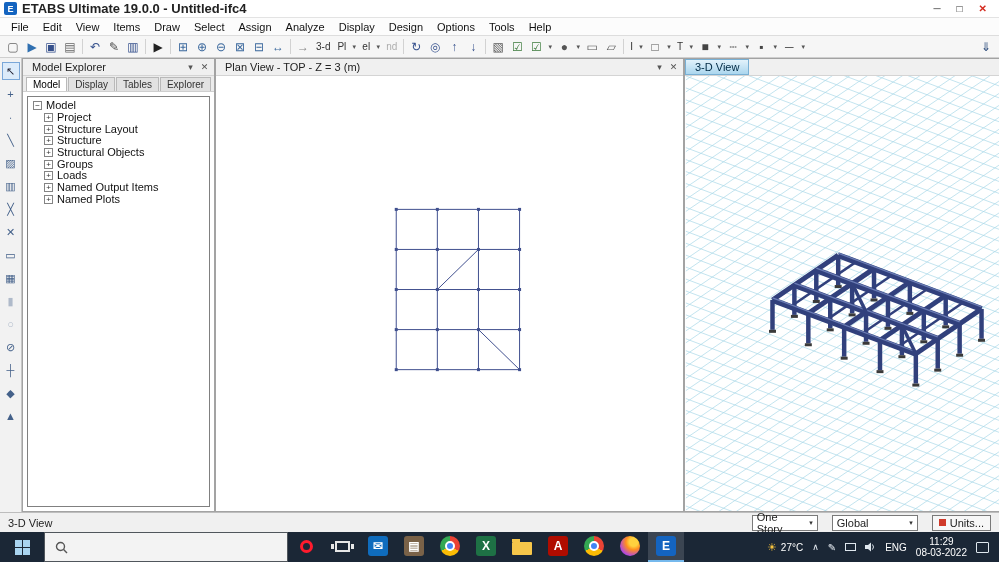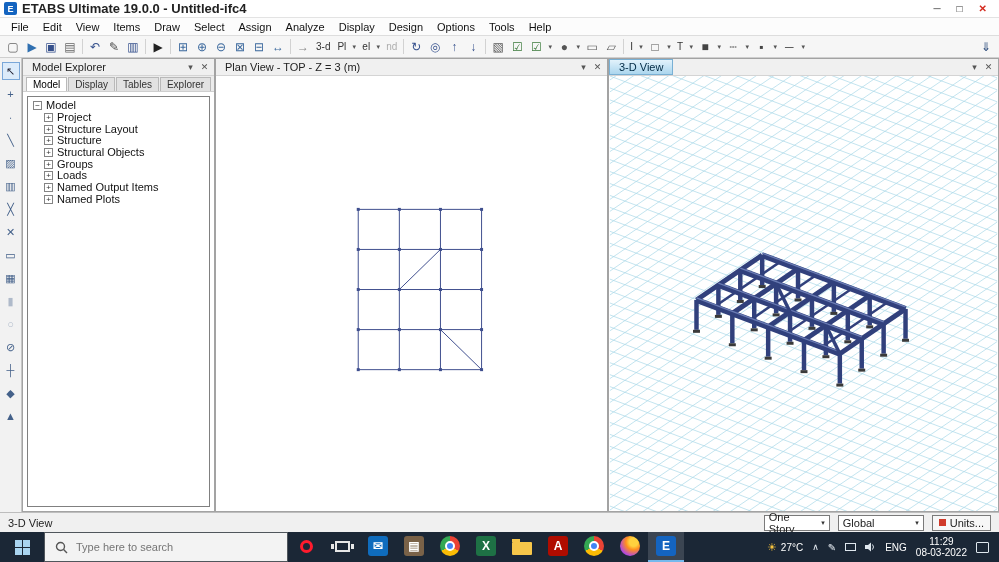--- a/index.html
+++ b/index.html
@@ -22,42 +22,42 @@
 .tb-caret{width:8px;font-size:7px;color:#555;text-align:center;flex:none}
 .tb-sep{width:1px;height:15px;background:#d2d2d2;margin:0 2px;flex:none}
 .grayed{opacity:.38}
 
 .main{flex:1;display:flex;background:#c9c9c9;overflow:hidden;min-height:0}
 .side-tools{width:22px;background:#f2f2f2;border-right:1px solid #c6c6c6;display:flex;flex-direction:column;align-items:center;padding-top:4px;gap:5px;flex:none}
 .side-icon{width:18px;height:18px;display:flex;align-items:center;justify-content:center;font-size:11px;color:#44618a;border:1px solid transparent}
 .side-icon.active{border:1px solid #7aa7d8;background:#dcebfa;color:#223}
 .panel{background:#a21caf;border:1px solid #a3a3a3;display:flex;flex-direction:column;min-height:0}
 .explorer{width:193px;flex:none}
-.plan{width:393px;flex:none}
+.plan{width:469px;flex:none}
 .v3d{width:391px;flex:none}
 .panel-header{height:17px;background:#f0f0f0;border-bottom:1px solid #d4d4d4;display:flex;align-items:center;font-size:11px;flex:none}
 .panel-tab{padding:1px 9px;display:flex;align-items:center;gap:4px;color:#222;white-space:nowrap}
 .panel-tab.active{background:linear-gradient(#e2f2fb,#abd6ee);border:1px solid #79b0d4;height:16px;color:#002a44}
 .ph-btns{margin-left:auto;display:flex;gap:3px;padding-right:4px}
 .ph-btn{font-size:9px;color:#555;width:11px;text-align:center}
 
 .ex-tabs{height:16px;display:flex;background:#ececec;border-bottom:1px solid #cfcfcf;padding-left:3px;align-items:flex-end;flex:none}
 .ex-tab{font-size:10px;padding:1px 6px;border:1px solid #b9b9b9;border-bottom:none;background:#e2e2e2;margin-right:1px;color:#333}
 .ex-tab.active{background:#fff;color:#000}
 .ex-content{flex:1;background:#fff;padding:4px;min-height:0}
 .tree-box{border:1px solid #808080;height:100%;padding:3px 0;overflow:hidden;background:#fff}
 .tree-row{display:flex;align-items:center;gap:4px;height:11.7px;padding-left:5px;font-size:11px;color:#111;line-height:11px}
 .tree-row.child{padding-left:16px}
 .pm-box{width:9px;height:9px;border:1px solid #848484;font-size:8px;line-height:7px;text-align:center;color:#333;background:#fff;flex:none}
 .tree-label{white-space:nowrap}
 .panel-content{flex:1;position:relative;background:#fff;overflow:hidden;min-height:0}
 svg.fill{position:absolute;left:0;top:0;width:100%;height:100%}
 
 .statusbar{height:20px;background:#f0f0f0;border-top:1px solid #bdbdbd;display:flex;align-items:center;padding:0 8px;font-size:11px;flex:none}
-.sb-right{margin-left:auto;display:flex;gap:8px;align-items:flex-end}
+.sb-right{margin-left:auto;display:flex;gap:14px;align-items:flex-end}
 .sb-select{border:1px solid #7a7a7a;background:#fff;height:16px;display:flex;align-items:center;justify-content:space-between;padding:0 4px;font-size:11px}
 .sb-select .caret{font-size:7px;color:#333;margin-left:6px}
 .sb-units{border:1px solid #7a7a7a;background:#f7f7f7;height:16px;display:flex;align-items:center;padding:0 6px;gap:4px;font-size:11px}
 .red-sq{width:7px;height:7px;background:#d03a2a;flex:none}
 
 .taskbar{height:30px;background:#1b2736;display:flex;align-items:stretch;color:#fff;flex:none}
 .start{width:44px;display:flex;align-items:center;justify-content:center}
 .win-logo{display:grid;grid-template-columns:7px 7px;grid-template-rows:7px 7px;gap:1px}
 .win-logo i{background:#a9d4f0;display:block}
 .search{width:244px;background:#f3f3f3;display:flex;align-items:center;gap:8px;padding:0 10px;border:1px solid #50565c}
@@ -628,21 +628,20 @@
           <i></i>
           <i></i>
           <i></i>
         </div>
     </div>
     <div class="search">
       <svg width="13" height="13" viewBox="0 0 13 13">
           <circle cx="5.5" cy="5.5" r="4" fill="none" stroke="#555" stroke-width="1.4"></circle>
           <line x1="8.6" y1="8.6" x2="12" y2="12" stroke="#555" stroke-width="1.4"></line>
         </svg>
-      <input placeholder="Type here to search" style="">
     </div>
     <div class="apps">
         <div class="tb-app">
           <div class="app-ring" style="border-color: rgb(255, 27, 45);"></div>
         </div>
         <div class="tb-app">
           <div class="app-taskview"></div>
         </div>
         <div class="tb-app">
           <div class="app-letter" style="background: rgb(15, 108, 189);">✉</div>

